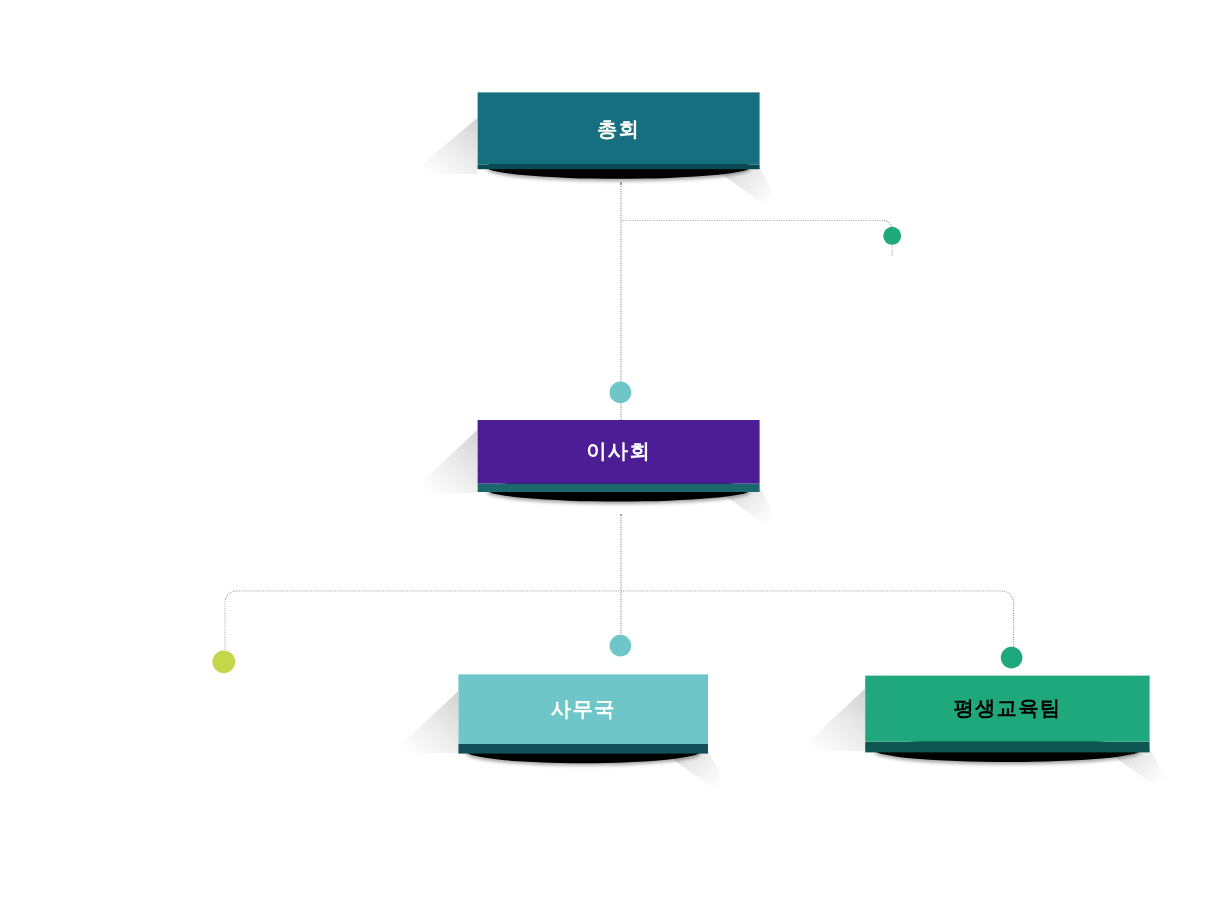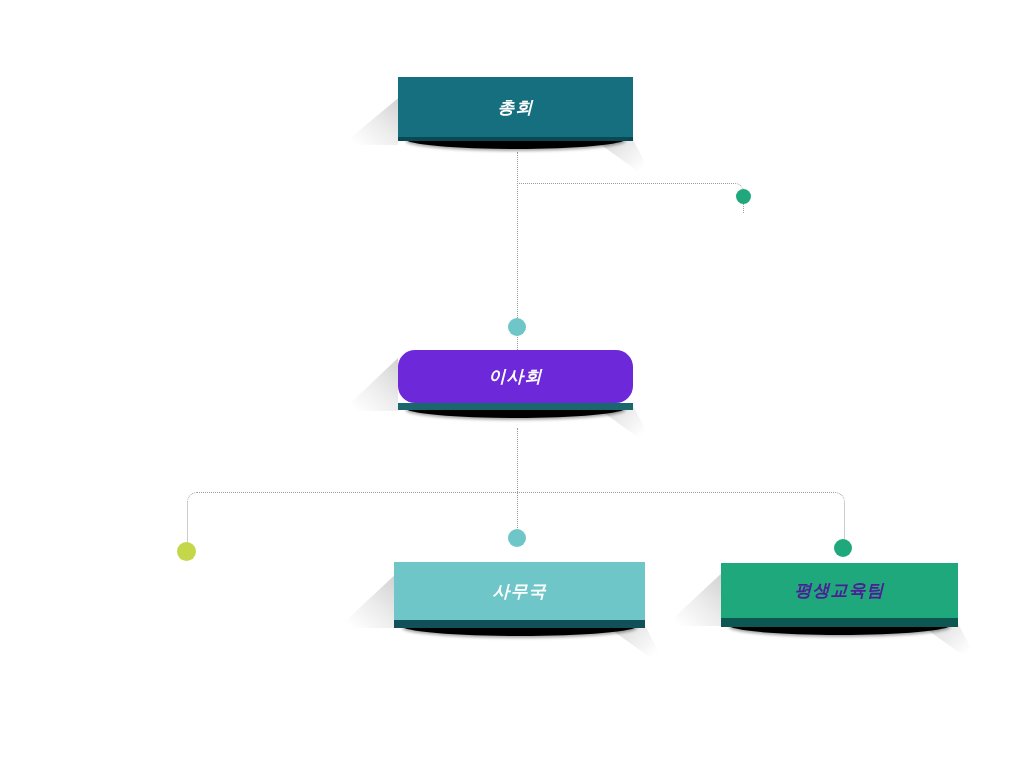--- a/index.html
+++ b/index.html
@@ -1,19 +1,18 @@
 <!DOCTYPE html>
 <html><head>
 <meta charset="utf-8">
 <style>
   html,body{margin:0;padding:0;background:#ffffff;}
   #canvas{
     position:relative;width:1024px;height:760px;background:#ffffff;overflow:hidden;
     font-family:"Liberation Sans","DejaVu Sans",sans-serif;
-    font-style:italic;
   }
   
   .conn{position:absolute;z-index:1;border:0 dotted #9b9b9b;}
   .conn.vline{width:0;border-left-width:1px;border-left-style:dotted;}
   .conn.corner-r{border-top-width:1px;border-top-style:dotted;
                  border-right-width:1px;border-right-style:dotted;
                  border-top-right-radius:9px;}
   .conn.bracket{border-top-width:1px;border-top-style:dotted;
                 border-left-width:1px;border-left-style:dotted;
                 border-right-width:1px;border-right-style:dotted;
@@ -63,39 +62,39 @@
       <span class="label" style="color: rgb(255, 255, 255);">총회</span>
     </div>
   </div>
 
 
   <div class="node" style="left:398px;top:350px;width:235px;height:53px;">
     <div class="wedge-left" style="height:100%;"></div>
     <div class="wedge-right"></div>
     <div class="ellipse" style="top:calc(100% - 5px);"></div>
     <div class="strip" style="height: 7px; background-color: rgb(26, 103, 109);"></div>
-    <div class="face" style="background-color: #6d28d9; border-radius: 17px;">
+    <div class="face" style="background-color: #4c1d95;">
       <span class="label" style="color: rgb(255, 255, 255);">이사회</span>
     </div>
   </div>
 
 
-  <div class="node" style="left:394px;top:562px;width:251px;height:58px;">
+  <div class="node" style="left:382px;top:562px;width:208px;height:58px;">
     <div class="wedge-left" style="height:90%;"></div>
     <div class="wedge-right" style="top:calc(100% + 5px);"></div>
     <div class="ellipse" style="top:calc(100% - 4px);"></div>
     <div class="strip" style="height: 8px; background-color: rgb(17, 80, 88);"></div>
     <div class="face" style="background-color: rgb(110, 198, 200);">
       <span class="label" style="color: rgb(255, 255, 255);">사무국</span>
     </div>
   </div>
 
   <div class="node" style="left:721px;top:563px;width:237px;height:55px;">
     <div class="wedge-left" style="height:95%;"></div>
     <div class="wedge-right" style="top:calc(100% + 5px);"></div>
     <div class="ellipse" style="top:calc(100% - 3px);"></div>
     <div class="strip" style="height: 9px; background-color: rgb(14, 86, 81);"></div>
     <div class="face" style="background-color: rgb(32, 168, 125);">
-      <span class="label" style="color: #4c1d95;">평생교육팀</span>
+      <span class="label" style="color: #000000;">평생교육팀</span>
     </div>
   </div>
 
 </div>
 
 </body></html>

